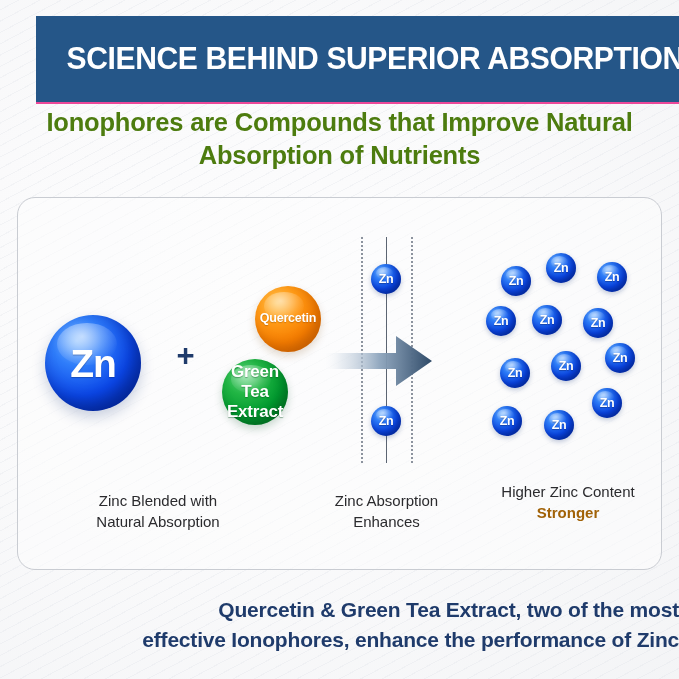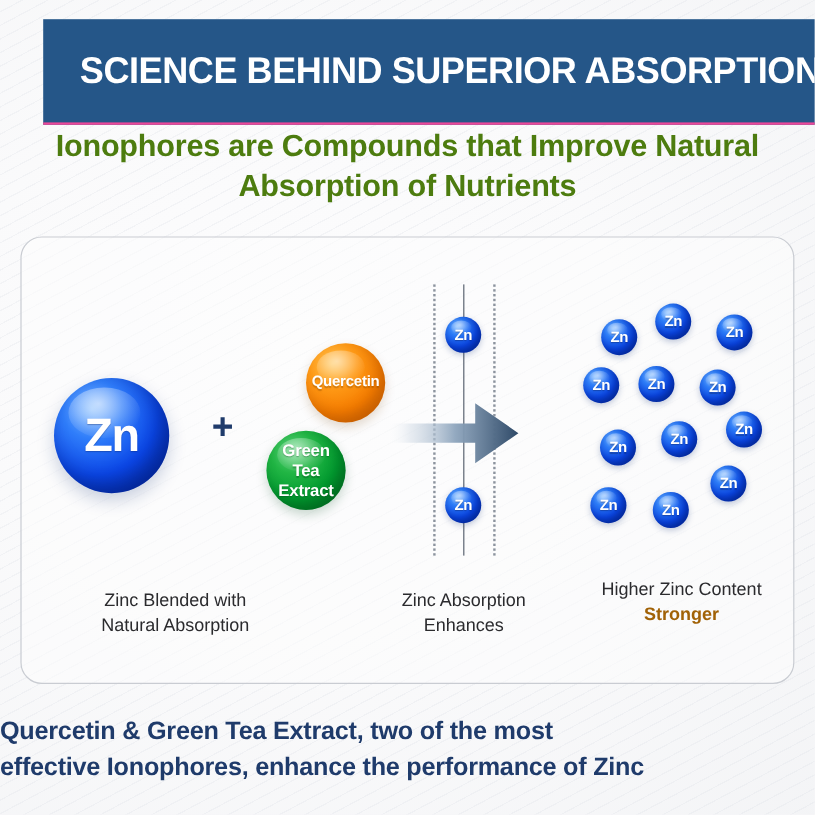--- a/index.html
+++ b/index.html
@@ -174,21 +174,21 @@
   #orb-greentea {
     left: 222px; top: 359px;
     width: 66px; height: 66px;
     background:
       radial-gradient(circle at 33% 26%, #5bd37a 0%, #21b544 28%, #009a2f 60%, #007a25 84%, #22ad46 97%);
     box-shadow: 0 4px 9px rgba(15,80,35,0.22), inset -5px -6px 11px rgba(0,80,25,0.42);
   }
   #orb-greentea .label {
     position: relative;
     z-index: 3;
-    font-size: 14px;
+    font-size: 17px;
     line-height: 1.18;
     letter-spacing: -0.2px;
     text-shadow: 0 1px 1px rgba(0,70,25,0.40);
   }
   #orb-greentea .gloss {
     left: 14%; top: 9%;
     width: 60%; height: 42%;
     background: radial-gradient(ellipse at 42% 32%, rgba(255,255,255,0.52) 0%, rgba(255,255,255,0.12) 58%, rgba(255,255,255,0) 80%);
     z-index: 2;
   }
@@ -253,30 +253,30 @@
   .caption {
     position: absolute;
     text-align: center;
     color: #2b2b2e;
     font-size: 15px;
     line-height: 21px;
   }
   .caption .ln { display: block; }
   .caption .ln.bold { font-weight: bold; color: #a16207; }
 
-  #caption-left  { left: 48px;  top: 490px; width: 196px; }
+  #caption-left  { left: 60px;  top: 490px; width: 196px; }
   #caption-mid   { left: 318px; top: 490px; width: 137px; }
   #caption-right { left: 470px; top: 481px; width: 196px; }
 
   
   #footer-text {
     position: absolute;
     left: 0; top: 595px;
     width: 679px;
-    text-align: left;
+    text-align: right;
     color: #1f3b6b;
     font-size: 21px;
     font-weight: bold;
     line-height: 30px;
     letter-spacing: -0.2px;
   }
   #footer-text .ln { display: block; }
 </style>
 </head>
 <body>

